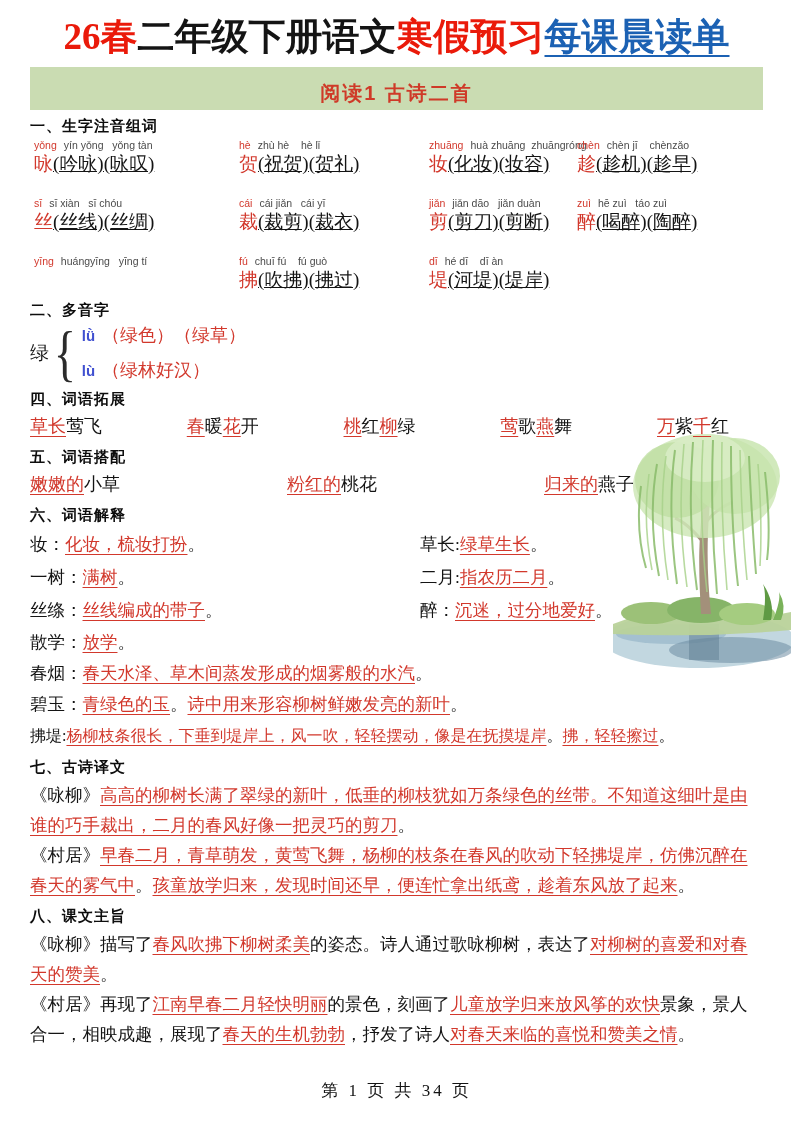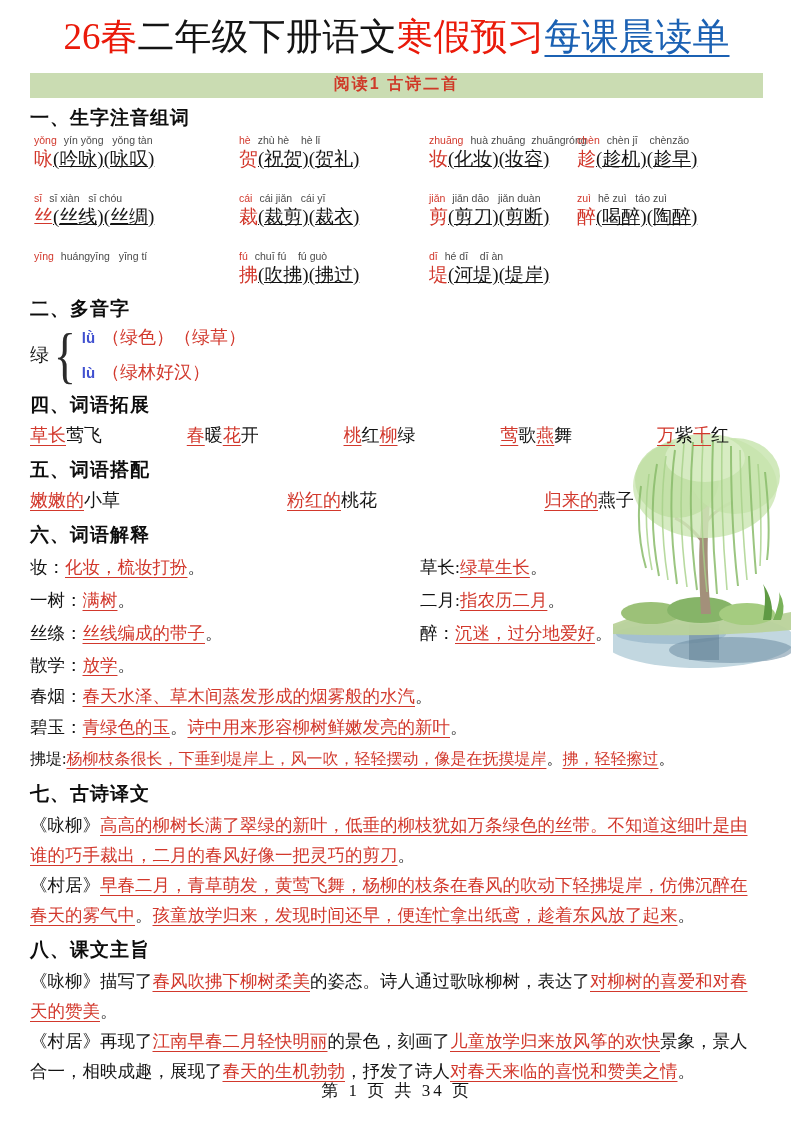--- a/index.html
+++ b/index.html
@@ -10,30 +10,30 @@
     --purple:#9050c8;
     --bannerBg:#cadcb2;
     --bannerText:#cf3a28;
     --ink:#141414;
     --gray:#4a4a4a;
   }
   html,body{margin:0;padding:0;background:#ffffff;}
   body{width:793px;height:1122px;font-family:"Liberation Serif","DejaVu Serif",serif;color:var(--ink);}
   .page{position:relative;width:793px;height:1122px;box-sizing:border-box;padding:12px 30px 0;overflow:hidden;}
 
-  .title{font-size:37px;font-weight:400;text-align:center;white-space:nowrap;line-height:50px;}
+  .title{font-size:37px;font-weight:700;text-align:center;white-space:nowrap;line-height:50px;}
   .seg-k{color:var(--ink);}
   .seg-r2{color:var(--titleRed);}
   .seg-ru{color:var(--red);text-decoration:underline;text-underline-offset:4px;text-decoration-thickness:1px;}
   .seg-blu{color:var(--blue);text-decoration:underline;text-underline-offset:6px;text-decoration-thickness:2px;}
   .seg-p{color:var(--purple);}
 
-  .banner{margin-top:11px;background:var(--bannerBg);color:var(--bannerText);font-family:"Liberation Sans","DejaVu Sans",sans-serif;font-size:16px;font-weight:700;text-align:center;padding:1px 0 3px;letter-spacing:2px;}
-
-  .sec-heading{font-family:"Liberation Sans","DejaVu Sans",sans-serif;font-size:19px;font-weight:800;margin:7px 0 3px;color:#0d0d0d;letter-spacing:1px;}
+  .banner{margin-top:5px;background:var(--bannerBg);color:var(--bannerText);font-family:"Liberation Sans","DejaVu Sans",sans-serif;font-size:20px;font-weight:700;text-align:center;padding:13px 0 3px;letter-spacing:2px;}
+
+  .sec-heading{font-family:"Liberation Sans","DejaVu Sans",sans-serif;font-size:15px;font-weight:800;margin:7px 0 3px;color:#0d0d0d;letter-spacing:1px;}
 
   
   .char-grid{display:grid;grid-template-columns:205px 190px 148px 1fr;row-gap:21px;padding-left:4px;position:relative;z-index:2;}
   .char-cell .py{font-family:"Liberation Sans","DejaVu Sans",sans-serif;font-size:10.5px;line-height:13px;white-space:pre;}
   .char-cell .py .head{color:var(--red);margin-right:7px;}
   .char-cell .py .rest{color:var(--gray);}
   .char-cell .cline{font-size:19px;line-height:24px;white-space:nowrap;}
   .char-cell .cline .head{color:var(--red);}
   .char-cell .cline .words{color:var(--ink);text-decoration:underline;}
 

